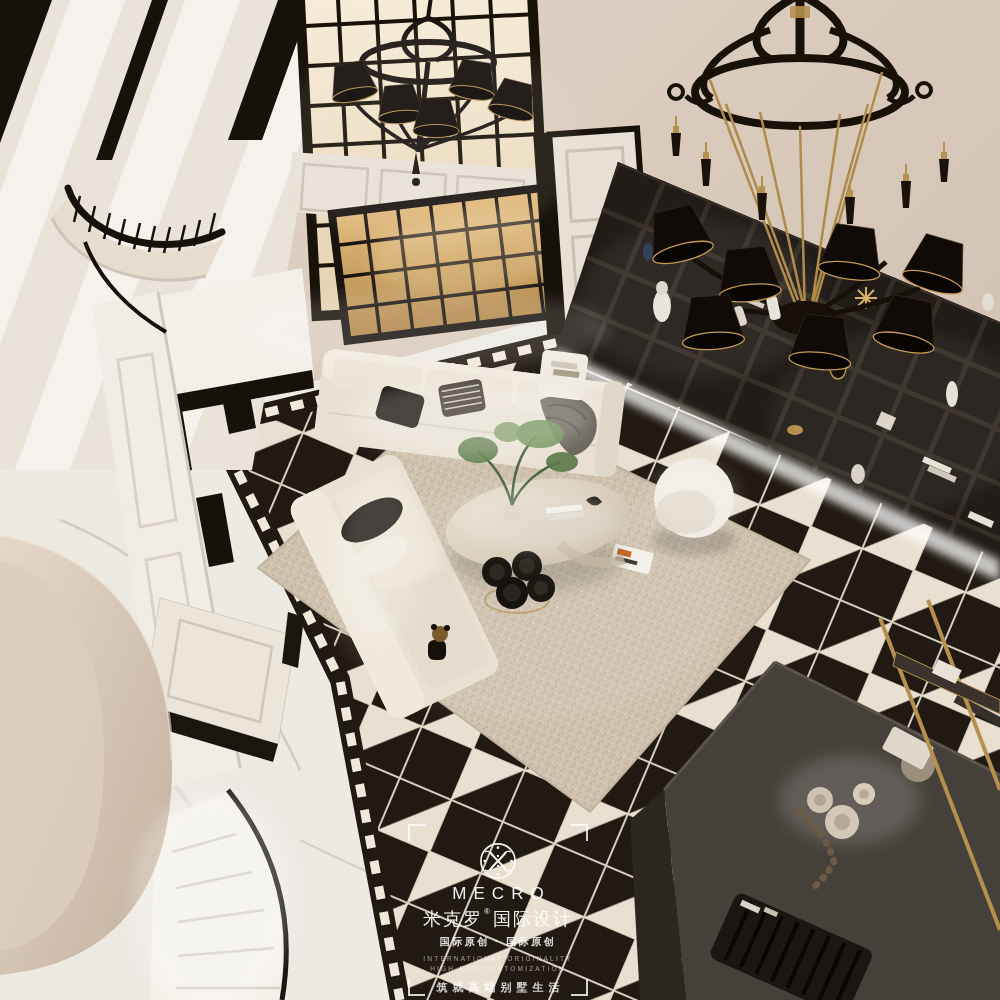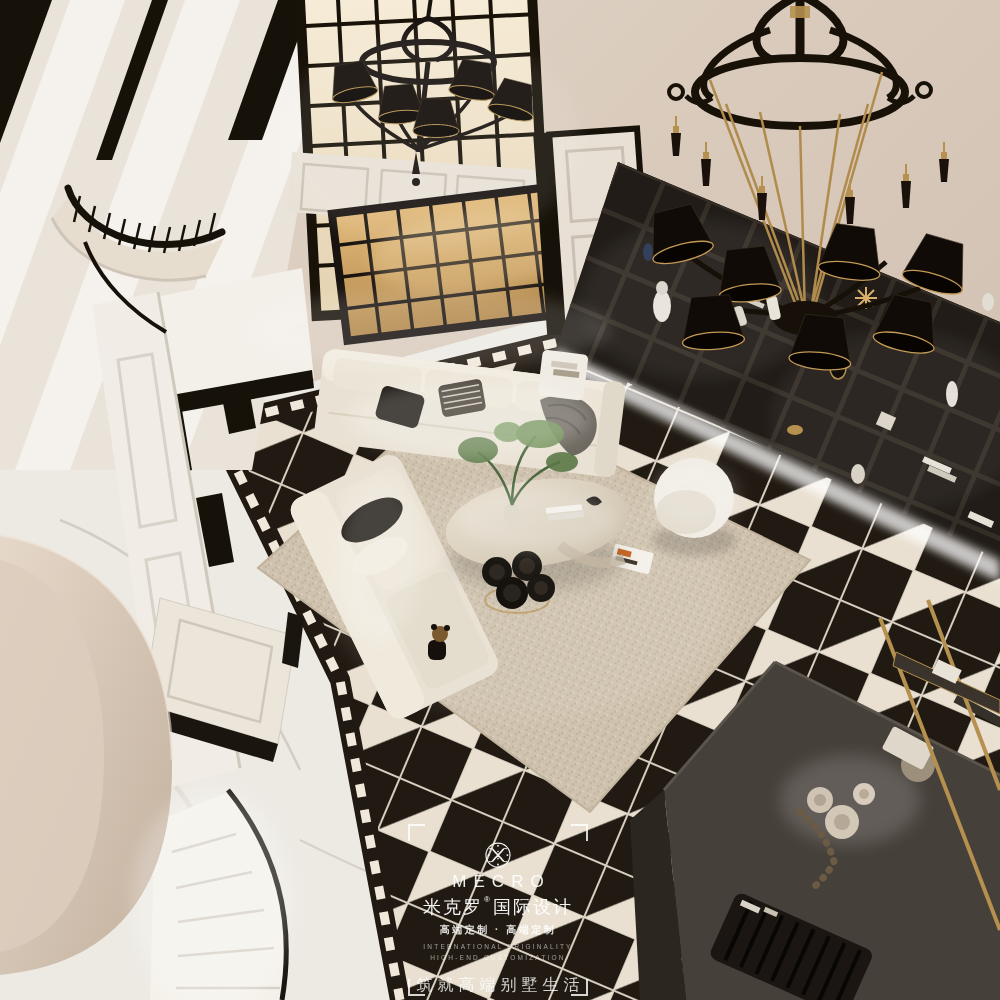--- a/index.html
+++ b/index.html
@@ -26,21 +26,21 @@
   .wm-logo{width:40px;height:40px;opacity:.95;}
   .wm-brand-en{margin-top:3px;font-size:17px;font-weight:400;letter-spacing:7px;text-indent:7px;
     color:rgba(255,255,255,.92);}
   .wm-brand-cn{margin-top:3px;font-size:18px;font-weight:400;letter-spacing:2px;
     color:rgba(255,255,255,.95);white-space:nowrap;}
   .wm-brand-cn sup{font-size:8px;vertical-align:top;margin:0 1px;}
   .wm-tagline-cn{margin-top:4px;font-size:10px;font-weight:700;letter-spacing:2.5px;
     color:rgba(255,255,255,.85);white-space:nowrap;}
   .wm-tagline-en{margin-top:5px;font-size:6.5px;letter-spacing:2.2px;line-height:1.6;
     color:rgba(255,255,255,.55);white-space:nowrap;}
-  .wm-slogan{margin-top:12px;font-size:16px;font-weight:400;letter-spacing:5px;text-indent:5px;
+  .wm-slogan{margin-top:5px;font-size:11px;font-weight:700;letter-spacing:5px;text-indent:5px;
     color:rgba(255,255,255,.8);white-space:nowrap;}
 </style>
 </head>
 <body>
 
 <div class="stage">
 <svg class="scene" viewBox="0 0 1000 1000">
   <defs>
     <linearGradient id="wallGrad" x1="0" y1="0" x2="1" y2="1">
       <stop offset="0" stop-color="#e3d6c8"></stop>
@@ -464,20 +464,20 @@
     <path d="M15,14 q-3,-3 -6,-1 M33,14 q3,-3 6,-1 M15,34 q-3,3 -6,1 M33,34 q3,3 6,1" stroke="#fff" stroke-width="1.6" fill="none" stroke-linecap="round"></path>
     <circle cx="24" cy="8" r="1.6" fill="#fff"></circle>
         <circle cx="24" cy="40" r="1.6" fill="#fff"></circle>
     <circle cx="8" cy="24" r="1.6" fill="#fff"></circle>
         <circle cx="40" cy="24" r="1.6" fill="#fff"></circle>
     <circle cx="24" cy="18" r="1.4" fill="#fff"></circle>
         <circle cx="24" cy="30" r="1.4" fill="#fff"></circle>
   </svg>
   <div class="wm-brand-en">MECRO</div>
   <div class="wm-brand-cn"><span>米克罗</span><sup>®</sup><span>国际设计</span></div>
-  <div class="wm-tagline-cn">高端定制 · 高端定制</div>
+  <div class="wm-tagline-cn">国际原创 · 国际原创</div>
   <div class="wm-tagline-en">
     <div>INTERNATIONAL ORIGINALITY</div>
     <div>HIGH-END CUSTOMIZATION</div>
   </div>
   <div class="wm-slogan">筑就高端别墅生活</div>
 </div>
 </div>
 
 </body></html>

